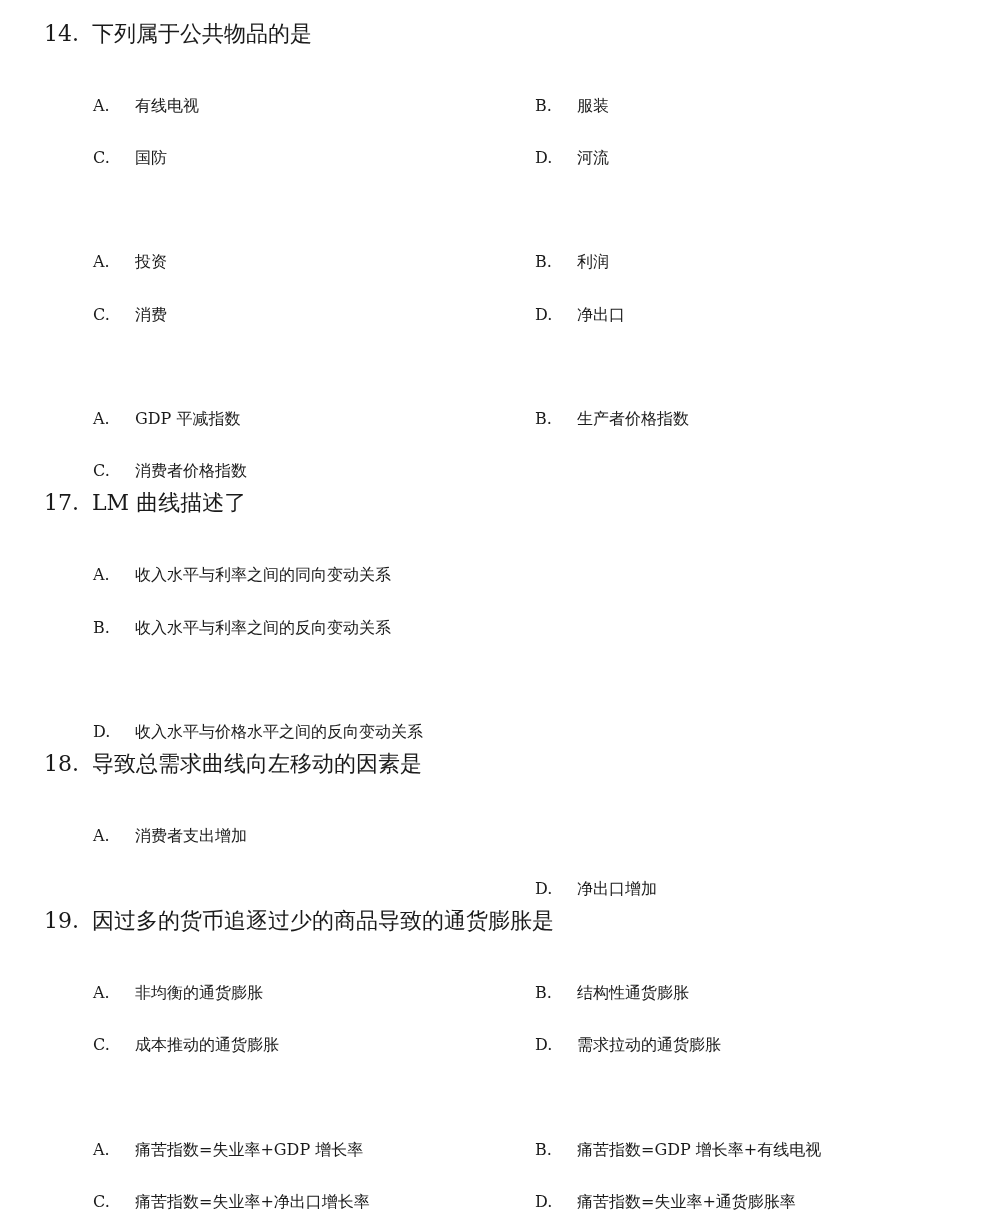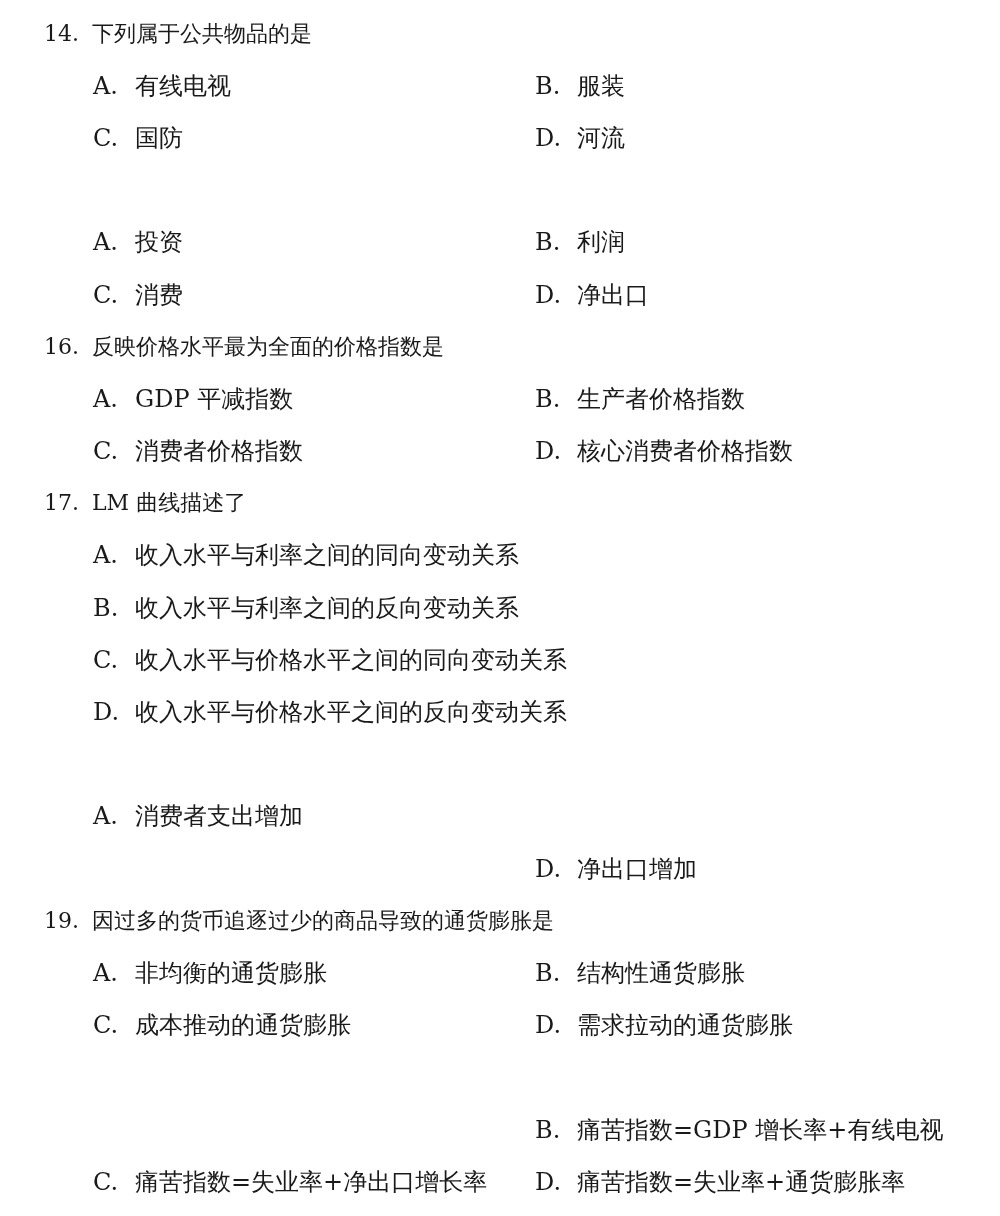--- a/index.html
+++ b/index.html
@@ -4,21 +4,21 @@
 <style>
   html, body { margin: 0; padding: 0; background: #ffffff; }
   body {
     width: 1000px; height: 1216px; position: relative; overflow: hidden;
     font-family: "DejaVu Serif", "Liberation Serif", serif;
     color: #1a1a1a;
   }
   .page { position: absolute; left: 0; top: 0; width: 1000px; height: 908px; }
   .q { position: absolute; left: 44px; font-size: 22px; line-height: 30px; white-space: nowrap; }
   .q .num { display: inline-block; width: 48px; }
-  .opt { position: absolute; font-size: 24px; line-height: 30px; white-space: nowrap; }
+  .opt { position: absolute; font-size: 16px; line-height: 30px; white-space: nowrap; margin-top: 20px; }
   .opt .letter { display: inline-block; width: 42px; }
   .colA { left: 93px; }
   .colB { left: 535px; }
 </style>
 </head>
 <body>
 
 <div class="page">
 
   <div class="q" style="top:19px">
@@ -27,44 +27,43 @@
   <div class="opt colA" style="top:71px"><span class="letter">A.</span><span>有线电视</span></div>
   <div class="opt colB" style="top:71px"><span class="letter">B.</span><span>服装</span></div>
   <div class="opt colA" style="top:123px"><span class="letter">C.</span><span>国防</span></div>
   <div class="opt colB" style="top:123px"><span class="letter">D.</span><span>河流</span></div>
 
   <div class="opt colA" style="top:227px"><span class="letter">A.</span><span>投资</span></div>
   <div class="opt colB" style="top:227px"><span class="letter">B.</span><span>利润</span></div>
   <div class="opt colA" style="top:280px"><span class="letter">C.</span><span>消费</span></div>
   <div class="opt colB" style="top:280px"><span class="letter">D.</span><span>净出口</span></div>
 
-  <div class="q" style="top:332px">
-    <span class="num">16.</span><span>反映价格水平最为全面的价格指数是</span>
-  </div>
   <div class="opt colA" style="top:384px"><span class="letter">A.</span><span>GDP 平减指数</span></div>
   <div class="opt colA" style="top:436px"><span class="letter">C.</span><span>消费者价格指数</span></div>
   <div class="opt colB" style="top:384px"><span class="letter">B.</span><span>生产者价格指数</span></div>
-  <div class="opt colB" style="top:436px"><span class="letter">D.</span><span>核心消费者价格指数</span></div>
 
   <div class="q" style="top:488px">
     <span class="num">17.</span><span>LM 曲线描述了</span>
   </div>
   <div class="opt colA" style="top:540px"><span class="letter">A.</span><span>收入水平与利率之间的同向变动关系</span></div>
   <div class="opt colA" style="top:593px"><span class="letter">B.</span><span>收入水平与利率之间的反向变动关系</span></div>
-  <div class="opt colA" style="top:645px"><span class="letter">C.</span><span>收入水平与价格水平之间的同向变动关系</span></div>
   <div class="opt colA" style="top:697px"><span class="letter">D.</span><span>收入水平与价格水平之间的反向变动关系</span></div>
 
+  <div class="q" style="top:749px">
+    <span class="num">18.</span><span>导致总需求曲线向左移动的因素是</span>
+  </div>
   <div class="opt colA" style="top:801px"><span class="letter">A.</span><span>消费者支出增加</span></div>
   <div class="opt colB" style="top:854px"><span class="letter">D.</span><span>净出口增加</span></div>
 
   <div class="q" style="top:906px">
     <span class="num">19.</span><span>因过多的货币追逐过少的商品导致的通货膨胀是</span>
   </div>
   <div class="opt colA" style="top:958px"><span class="letter">A.</span><span>非均衡的通货膨胀</span></div>
   <div class="opt colB" style="top:958px"><span class="letter">B.</span><span>结构性通货膨胀</span></div>
   <div class="opt colA" style="top:1010px"><span class="letter">C.</span><span>成本推动的通货膨胀</span></div>
   <div class="opt colB" style="top:1010px"><span class="letter">D.</span><span>需求拉动的通货膨胀</span></div>
 
+  <div class="opt colA" style="top:1115px"><span class="letter">A.</span><span>痛苦指数=失业率+GDP 增长率</span></div>
   <div class="opt colB" style="top:1115px"><span class="letter">B.</span><span>痛苦指数=GDP 增长率+有线电视</span></div>
   <div class="opt colA" style="top:1167px"><span class="letter">C.</span><span>痛苦指数=失业率+净出口增长率</span></div>
   <div class="opt colB" style="top:1167px"><span class="letter">D.</span><span>痛苦指数=失业率+通货膨胀率</span></div>
 
 </div>
 
 </body></html>

